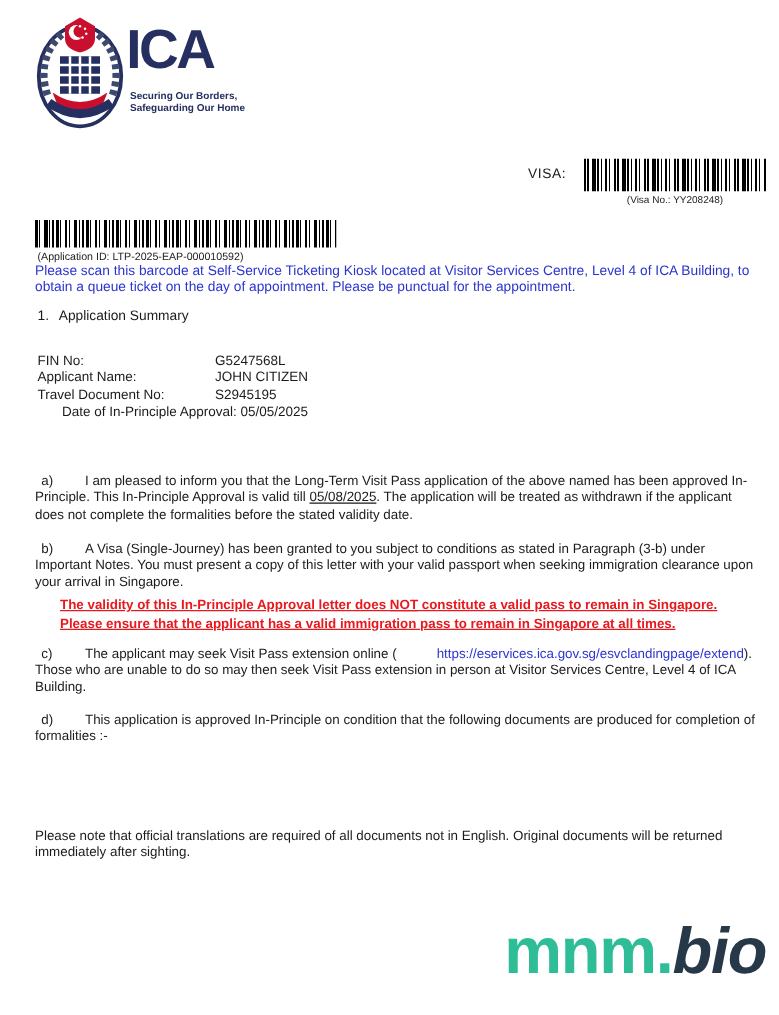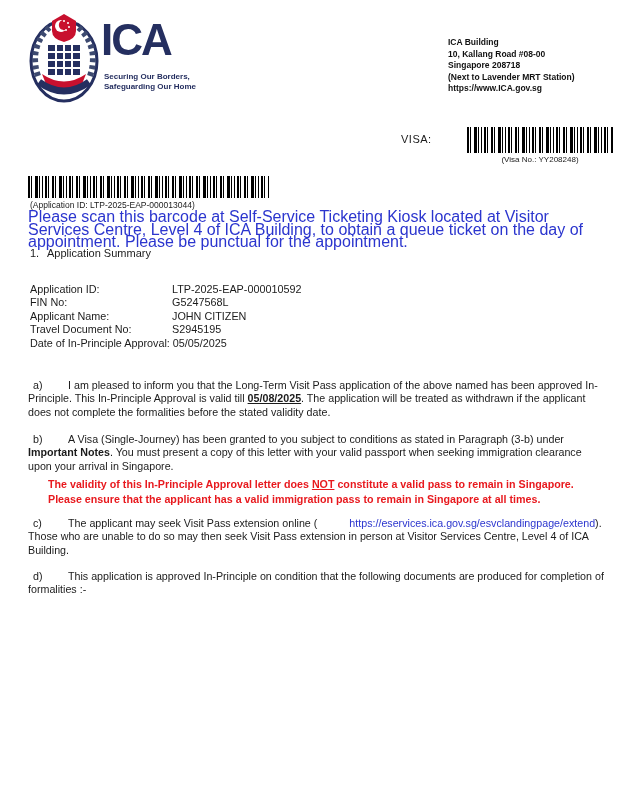--- a/index.html
+++ b/index.html
@@ -30,42 +30,42 @@
   .barcode{
     background-image:repeating-linear-gradient(90deg,
       #000 0px,#000 2px,#fff 2px,#fff 3px,
       #000 3px,#000 4px,#fff 4px,#fff 7px,
       #000 7px,#000 10px,#fff 10px,#fff 11px,
       #000 11px,#000 12px,#fff 12px,#fff 14px,
       #000 14px,#000 15px,#fff 15px,#fff 17px,
       #000 17px,#000 19px,#fff 19px,#fff 20px,
       #000 20px,#000 21px,#fff 21px,#fff 24px);
   }
-  .visa-label{left:401px;top:133px;width:42px;text-align:left;font-size:11px;letter-spacing:.5px;}
+  .visa-label{left:411px;top:133px;width:42px;text-align:right;font-size:11px;letter-spacing:.5px;}
   .visa-barcode{left:467px;top:127px;width:146px;height:26px;}
   .visa-caption{left:467px;top:155px;width:146px;text-align:center;font-size:8px;}
   .app-barcode{left:28px;top:176px;width:241px;height:22px;}
   .app-caption{left:30px;top:200px;font-size:8.5px;}
-  .kiosk-note{left:28px;top:211px;width:578px;font-size:16px;line-height:12.5px;
+  .kiosk-note{left:28px;top:211px;width:578px;font-size:11px;line-height:12.5px;
     color:var(--link-blue);}
 
   
   .summary-heading{left:30px;top:247px;font-size:11px;}
   .summary-heading .num{display:inline-block;width:17px;}
   .summary{left:30px;top:283px;font-size:10.8px;line-height:13.4px;}
   .srow .slabel{display:inline-block;width:142px;}
   .srow .sval,.sval{white-space:pre-wrap;}
-  .approval-line{margin-top:.5px;}
+  .approval-line{margin-top:.5px;text-align:right;}
 
   
   .para{left:28px;width:578px;margin:0;font-size:10.7px;line-height:13.4px;}
   .pmarker{display:inline-block;width:40px;padding-left:5px;box-sizing:border-box;}
   .warning{left:48px;top:477px;width:540px;margin:0;font-size:10.7px;line-height:14.5px;
-    font-weight:700;color:var(--accent-red);}
-  .seg-bold{font-weight:700;}
+    font-weight:700;color:var(--accent-red);text-decoration:underline;}
+  .seg-bold{font-weight:400;}
   .seg-underline{text-decoration:underline;}
   .seg-link{color:var(--link-blue);cursor:pointer;margin-left:32px;}
 
   
   .doc-list{left:53px;top:606px;font-size:10.7px;line-height:13.3px;list-style:none;margin:0;padding:0;}
   .doc-list .dot{margin-right:4px;}
 
   .note{left:28px;width:578px;margin:0;font-size:10.7px;line-height:13.4px;}
   .note-sponsor{font-weight:700;font-size:10.8px;}
 
@@ -103,44 +103,34 @@
       </g>
       <path d="M14 62 Q36 77 58 62 L54 72 Q36 83 18 72 Z" fill="#c8102e"></path>
       <path d="M11 70 Q36 88 61 70" stroke="#252f60" stroke-width="7" fill="none"></path>
     </svg>
   </div>
   <div class="abs wordmark">ICA</div>
   <div class="abs tagline">
     <div>Securing Our Borders,</div>
     <div>Safeguarding Our Home</div>
   </div>
-  <div class="abs address">
-    <div>ICA Building</div>
-    <div>10, Kallang Road #08-00</div>
-    <div>Singapore 208718</div>
-    <div>(Next to Lavender MRT Station)</div>
-    <div>https://www.ICA.gov.sg</div>
-  </div>
 
   <div class="abs visa-label">VISA:</div>
   <div class="abs visa-barcode barcode"></div>
   <div class="abs visa-caption">(Visa No.: YY208248)</div>
 
   <div class="abs app-barcode barcode"></div>
-  <div class="abs app-caption">(Application ID: LTP-2025-EAP-000013044)</div>
+  <div class="abs app-caption">(Application ID: LTP-2025-EAP-000010592)</div>
   <div class="abs kiosk-note">Please scan this barcode at Self-Service Ticketing Kiosk located at Visitor Services Centre, Level 4 of ICA Building, to obtain a queue ticket on the day of appointment. Please be punctual for the appointment.</div>
 
   <div class="abs summary-heading">
     <span class="num">1.</span><span>Application Summary</span>
   </div>
 
   <div class="abs summary">
-    <div class="srow">
-      <span class="slabel">Application ID:</span><span class="sval">LTP-2025-EAP-000010592</span>
-    </div>
     <div class="srow">
       <span class="slabel">FIN No:</span><span class="sval">G5247568L</span>
     </div>
     <div class="srow">
       <span class="slabel">Applicant Name:</span><span class="sval">JOHN CITIZEN</span>
     </div>
     <div class="srow">
       <span class="slabel">Travel Document No:</span><span class="sval">S2945195</span>
     </div>
     <div class="approval-line">Date of In-Principle Approval: 05/05/2025</div>
@@ -158,15 +148,19 @@
 
   <p class="abs para" style="top:517px">
     <span class="pmarker">c)</span><span><span>The applicant may seek Visit Pass extension online (</span><span class="seg-link">https://eservices.ica.gov.sg/esvclandingpage/extend</span><span>). Those who are unable to do so may then seek Visit Pass extension in person at Visitor Services Centre, Level 4 of ICA Building.</span></span>
   </p>
 
   <p class="abs para" style="top:570px">
     <span class="pmarker">d)</span><span><span>This application is approved In-Principle on condition that the following documents are produced for completion of formalities :-</span></span>
   </p>
 
 
+  <p class="abs note" style="top:663px">Please note that official translations are required of all documents not in English. Original documents will be returned immediately after sighting.</p>
 
+  <div class="abs watermark">
+    <span class="wm-prefix">mnm.</span><span class="wm-suffix">bio</span>
+  </div>
 
 </div>
 
 </body></html>

